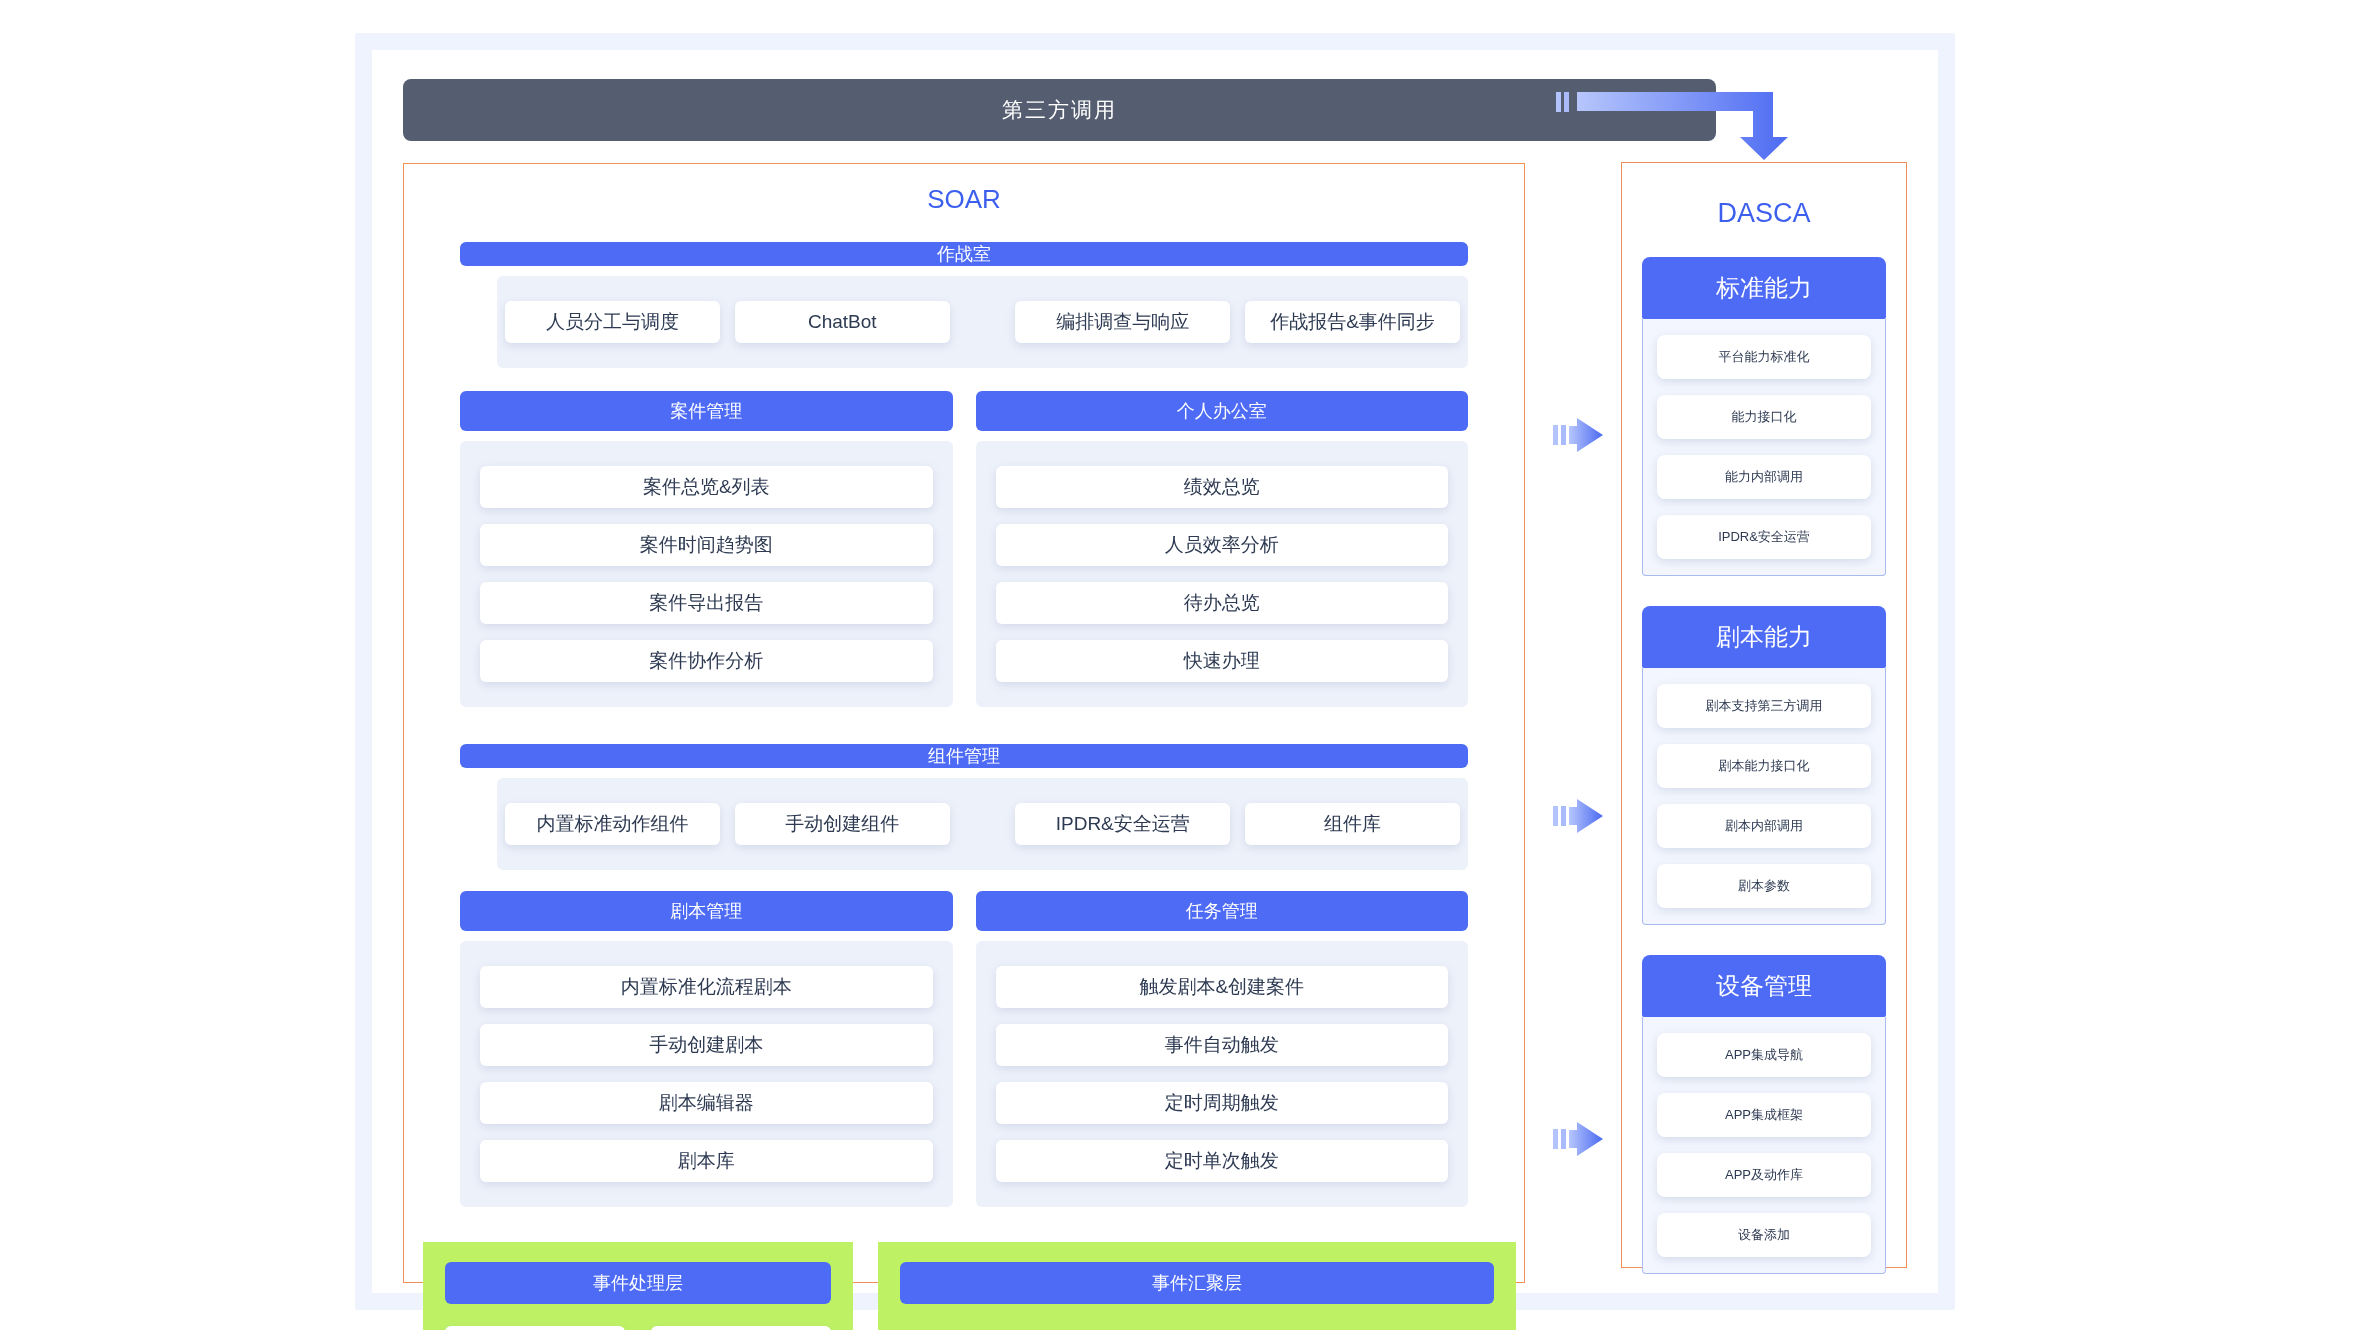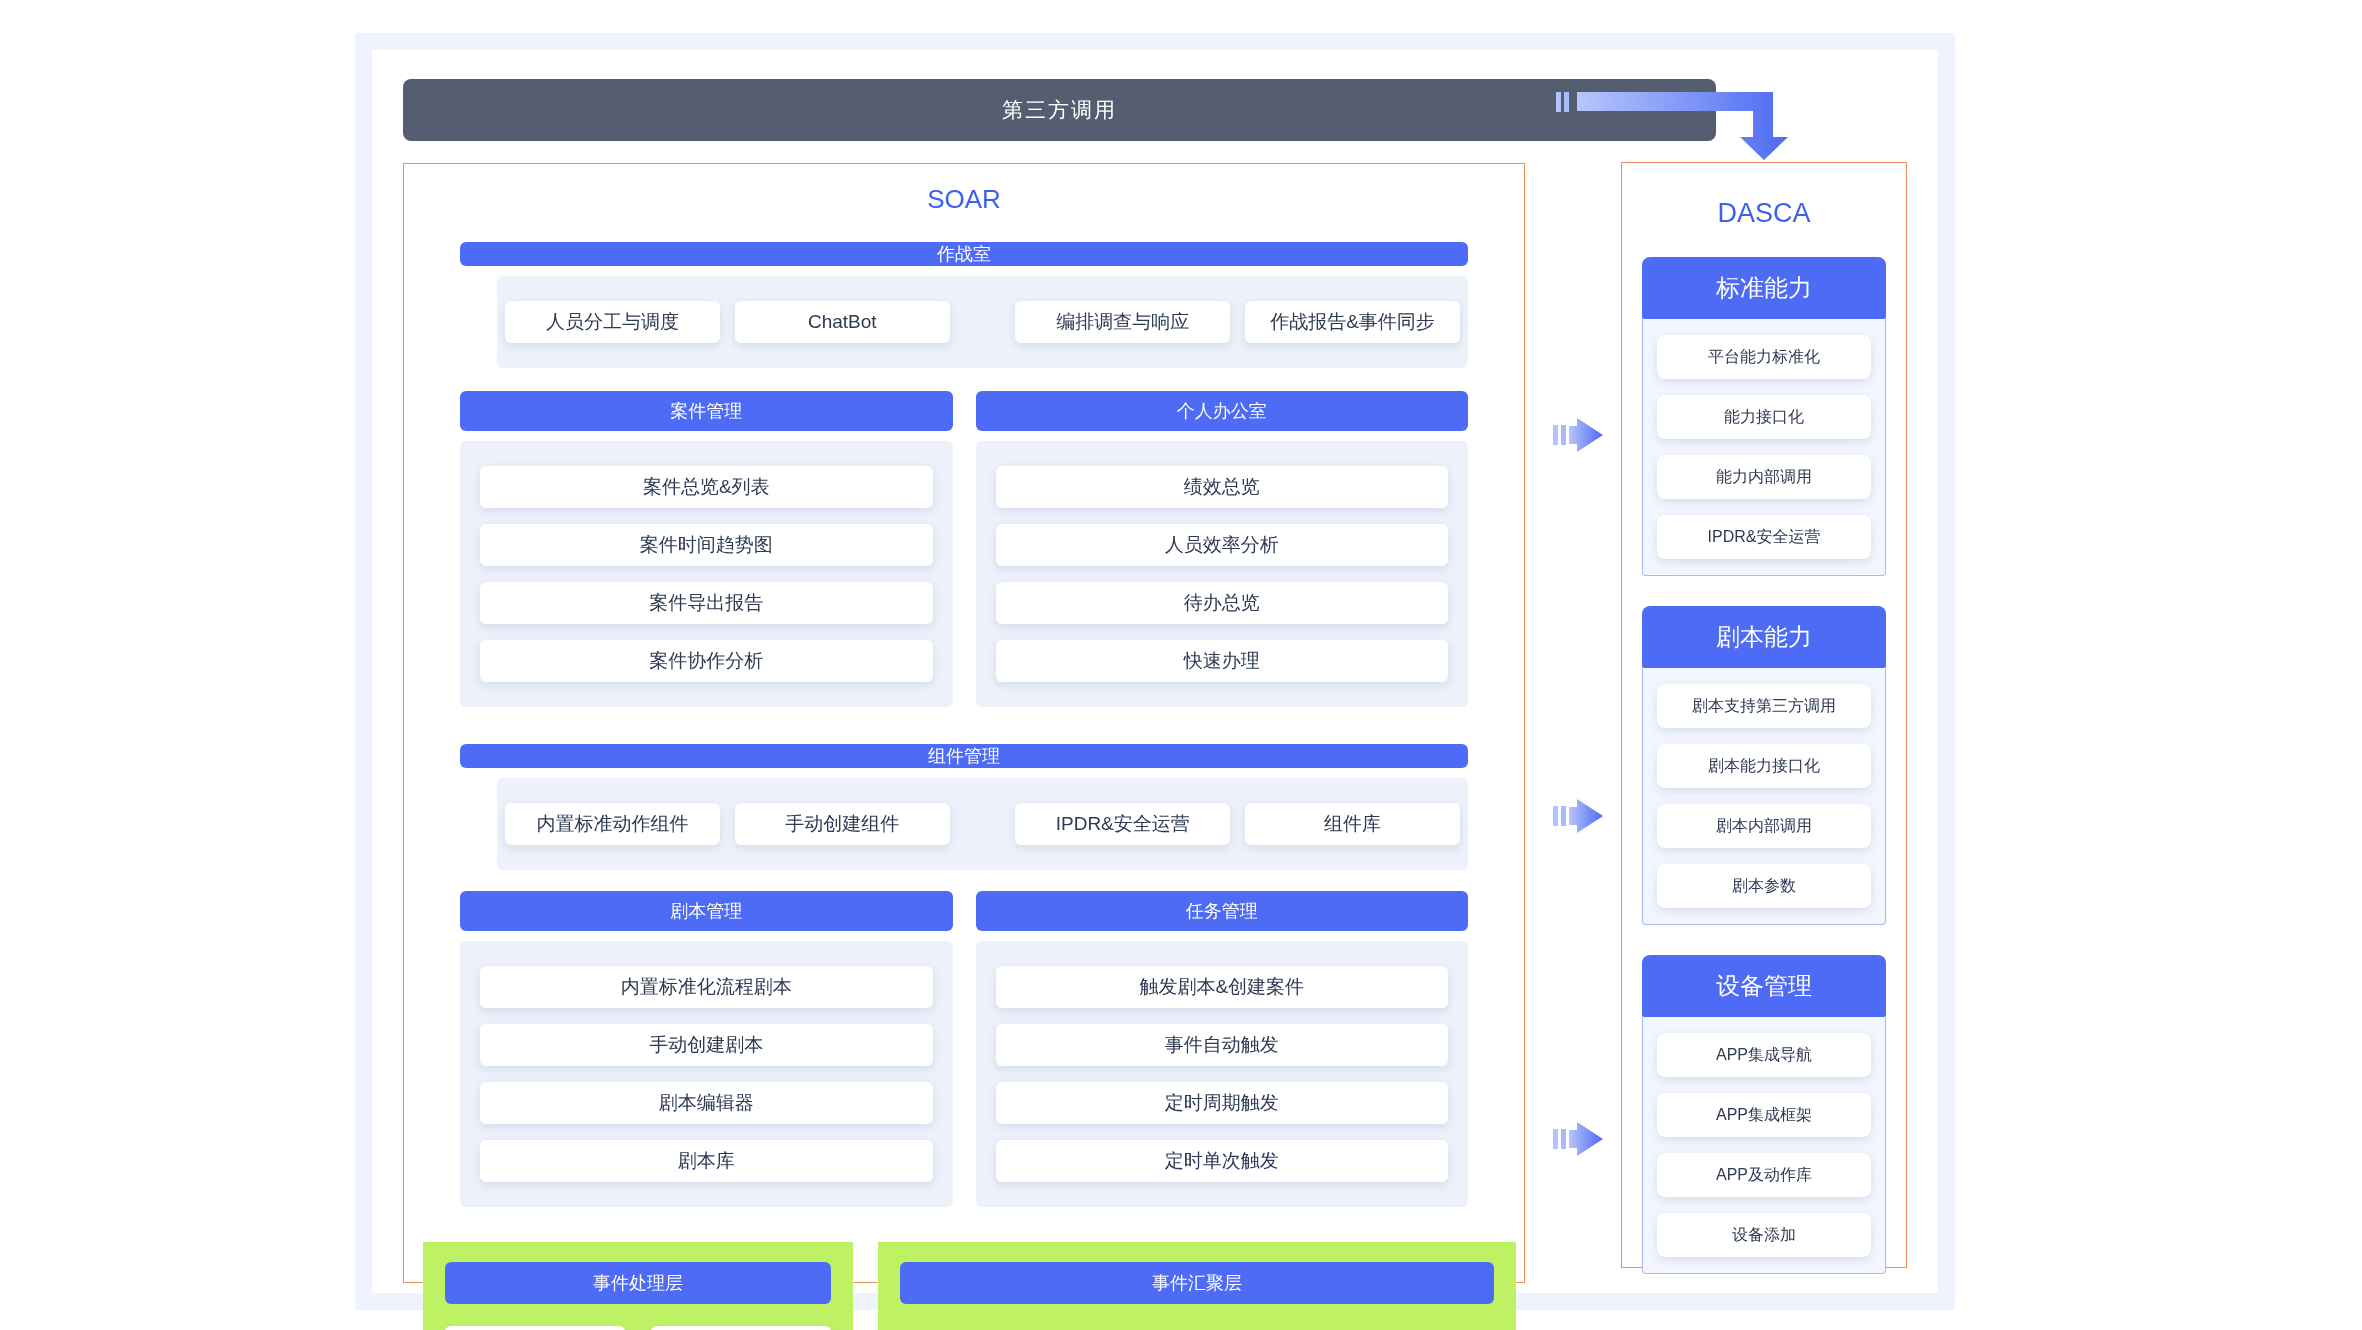--- a/index.html
+++ b/index.html
@@ -56,21 +56,21 @@
   .dasca-box { position:absolute; left:1249px; top:112px; width:286px; height:1106px;
                background:#ffffff; border:1px solid #EF9058; padding:0 20px; display:flex; flex-direction:column; }
   .dasca-title { margin-top:32px; height:36px; text-align:center; font-size:27px; color:#3D5FEE; line-height:36px; }
   .dsec { margin-top:30px; }
   .dsec.first { margin-top:26px; }
   .dsec-header { height:62px; background:#4D6BF5; border-radius:8px 8px 2px 2px; color:#ffffff; font-size:24px;
                  font-weight:500; display:flex; align-items:center; justify-content:center; }
   .dpanel { border:1px solid #A9BAF1; border-top:none; background:#F3F6FE; border-radius:0 0 4px 4px;
             padding:16px 14px; display:flex; flex-direction:column; gap:16px; }
   .dnode { height:44px; background:#ffffff; border-radius:8px; display:flex; align-items:center; justify-content:center;
-           font-size:16px; color:#2D3A52; box-shadow:0 3px 8px rgba(147,161,196,.3); }
+           font-size:13px; color:#2D3A52; box-shadow:0 3px 8px rgba(147,161,196,.3); }
 </style>
 </head>
 <body>
 
 <div class="stage">
   <div class="bg-panel">
     <div class="card">
 
       <div class="top-bar">
         <span>第三方调用</span>

